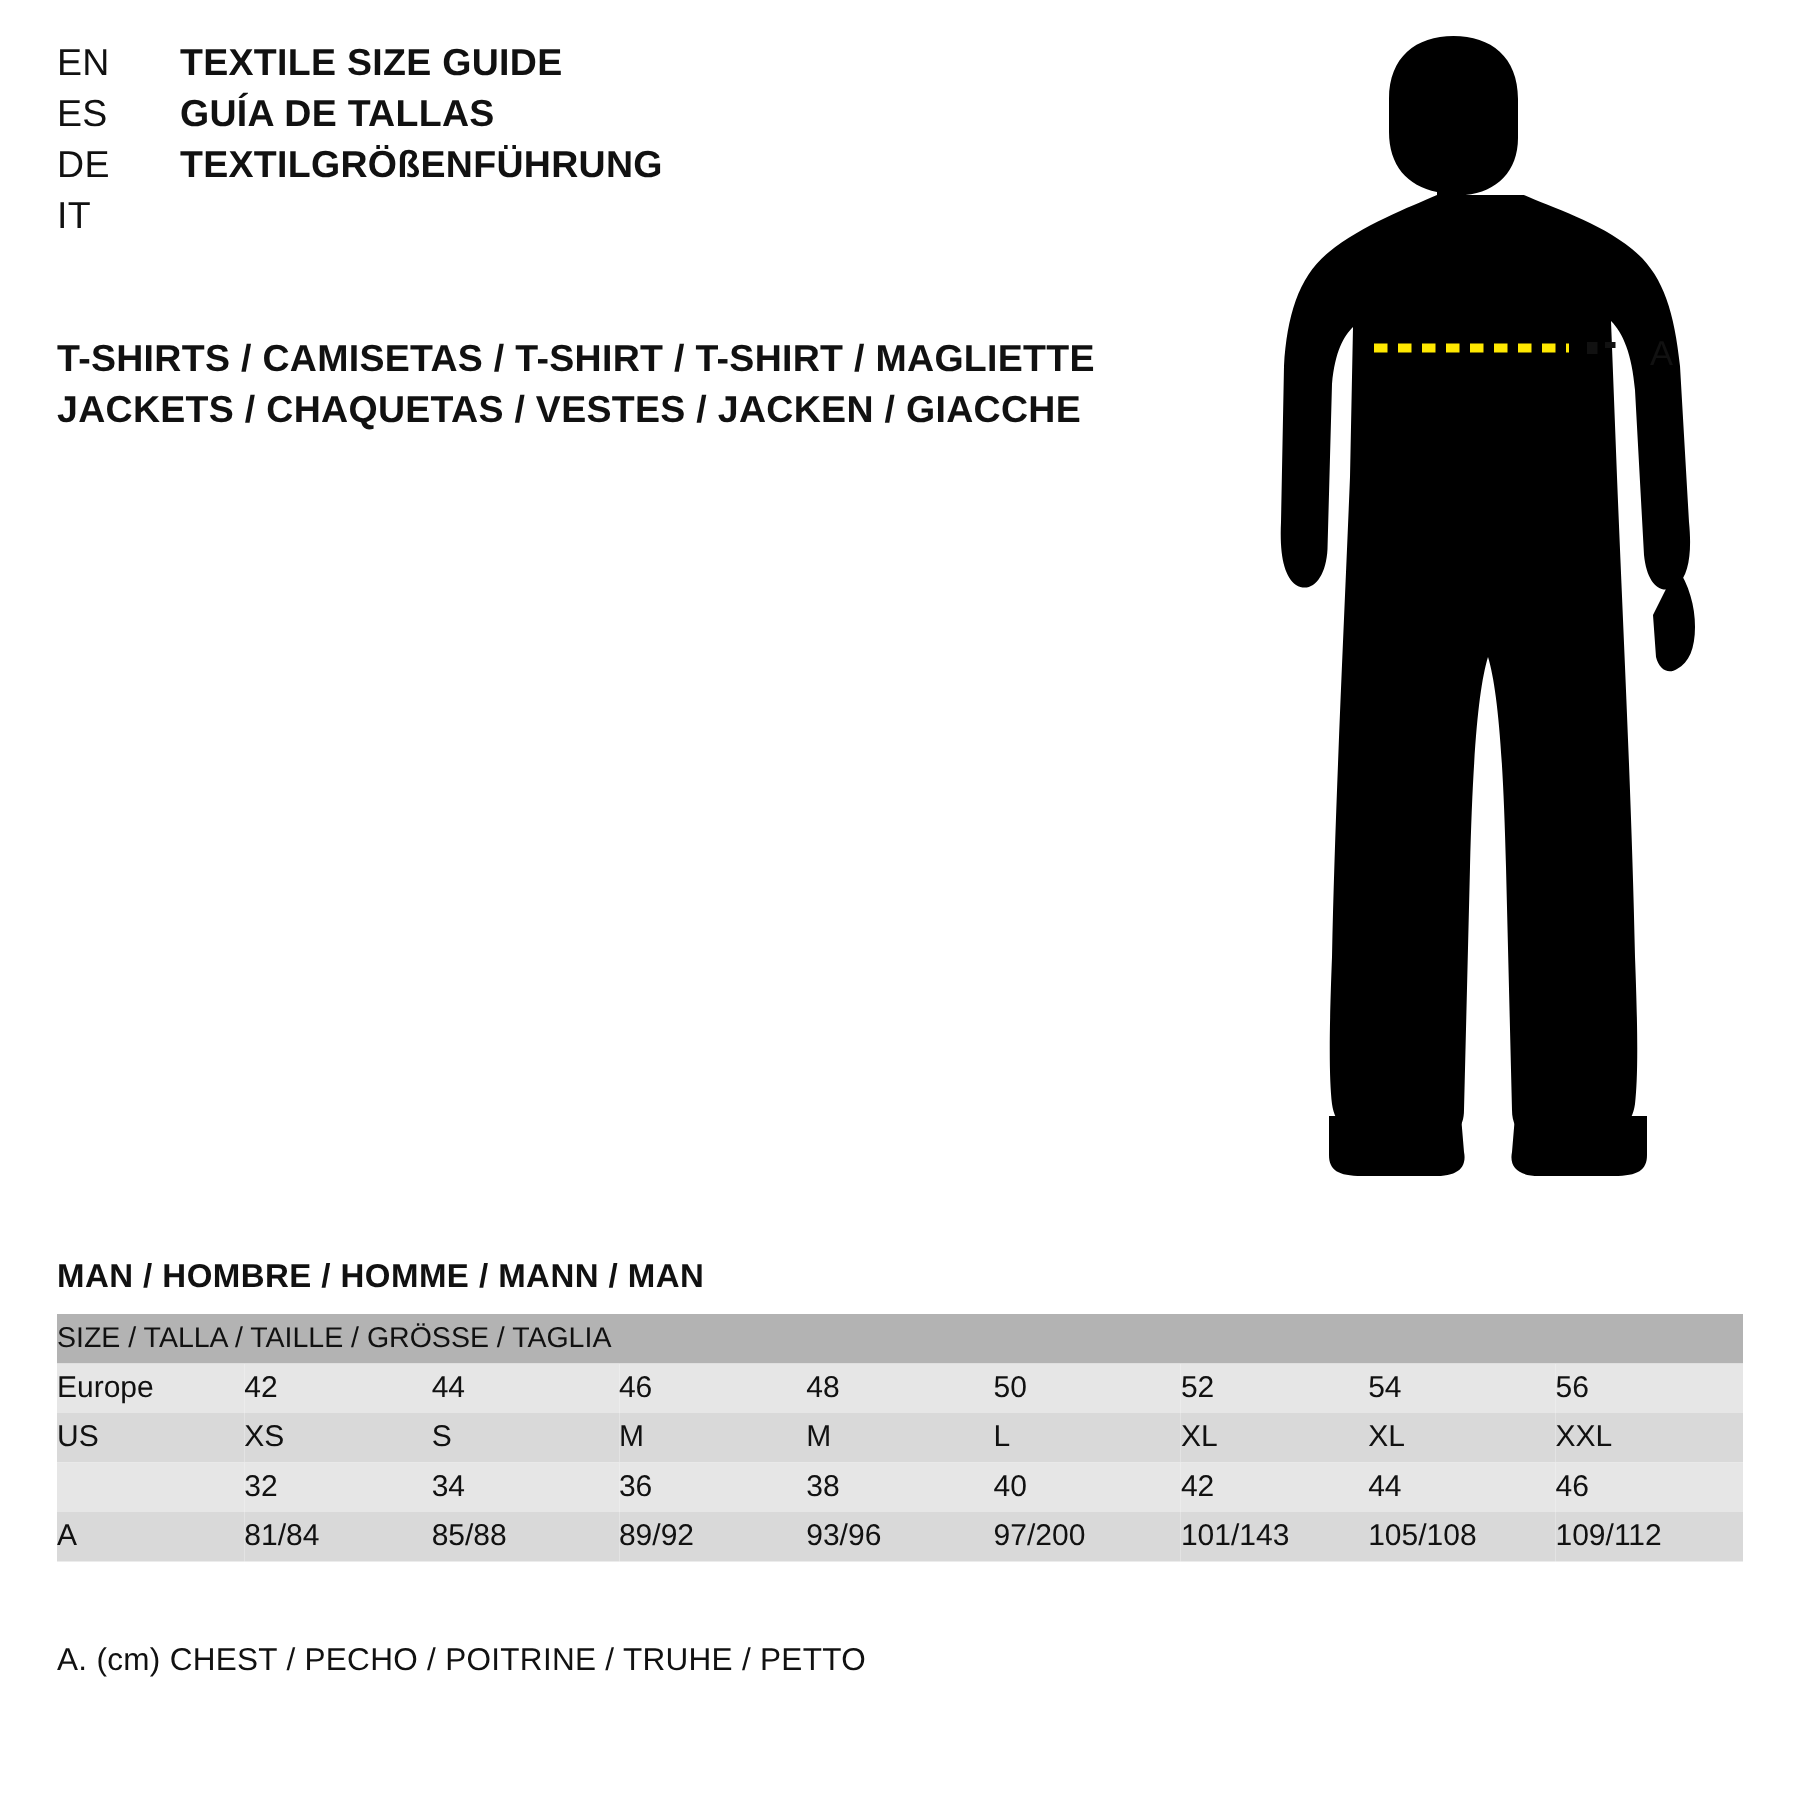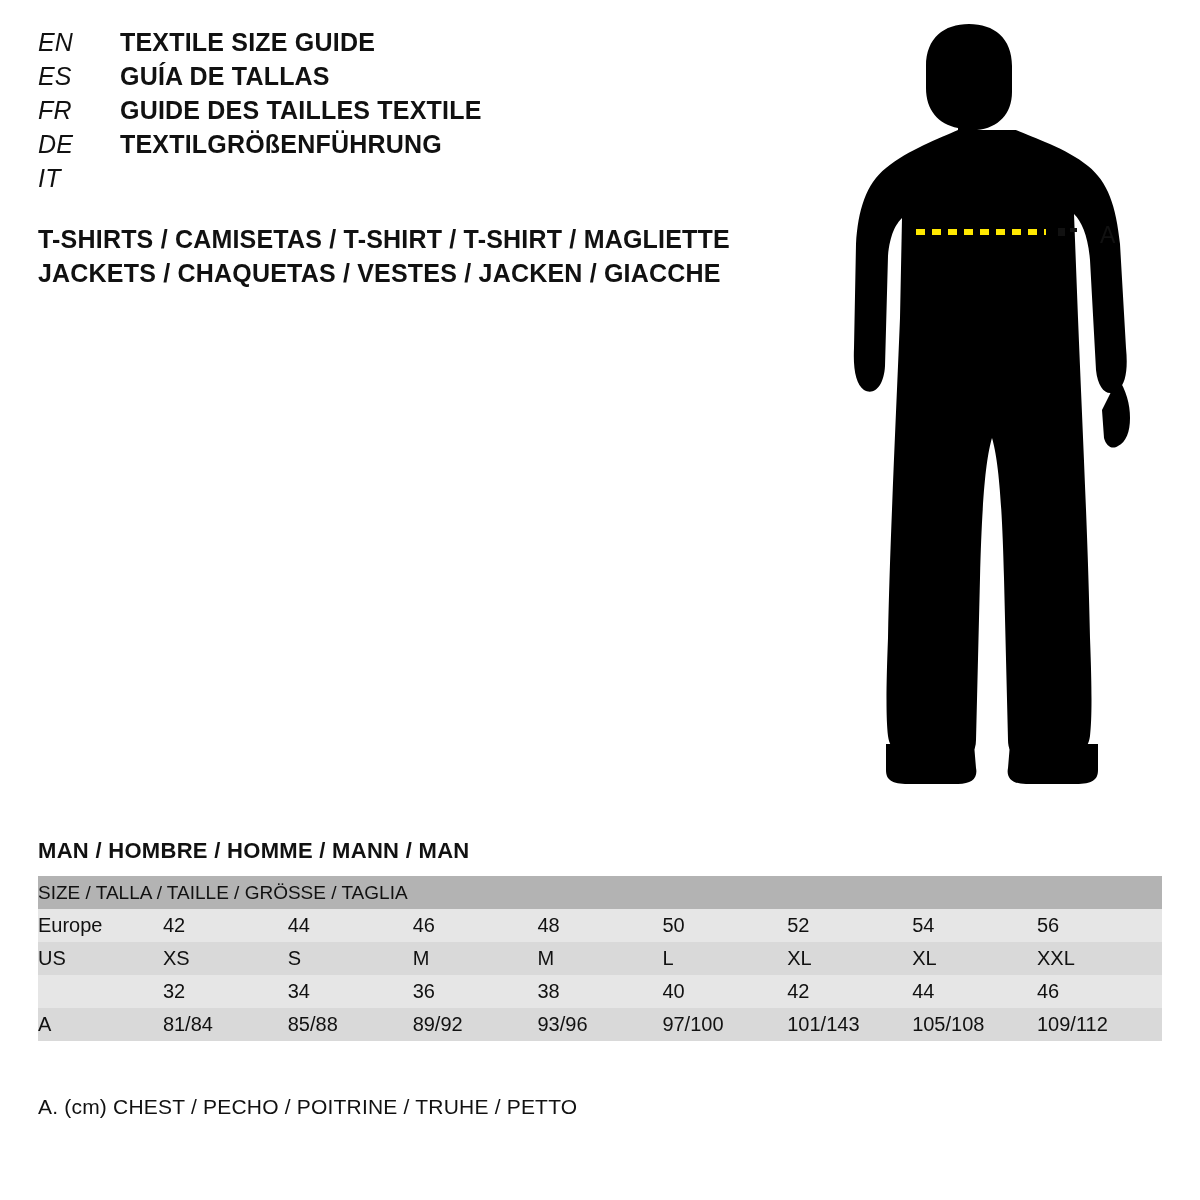--- a/index.html
+++ b/index.html
@@ -28,21 +28,20 @@
     align-items: baseline;
     height: 34px;
     font-size: 25px;
     letter-spacing: 0.2px;
     white-space: nowrap;
   }
   .lang-code {
     width: 82px;
     flex: 0 0 82px;
     font-weight: 400;
-    font-style: italic;
   }
   .lang-text {
     font-weight: 700;
   }
 
   .category-block {
     position: absolute;
     left: 38px;
     top: 222px;
     width: 760px;
@@ -143,24 +142,20 @@
 <body>
 
 <div class="lang-block">
   <div class="lang-row">
     <span class="lang-code">EN</span>
     <span class="lang-text">TEXTILE SIZE GUIDE</span>
   </div>
   <div class="lang-row">
     <span class="lang-code">ES</span>
     <span class="lang-text">GUÍA DE TALLAS</span>
-  </div>
-  <div class="lang-row">
-    <span class="lang-code">FR</span>
-    <span class="lang-text">GUIDE DES TAILLES TEXTILE</span>
   </div>
   <div class="lang-row">
     <span class="lang-code">DE</span>
     <span class="lang-text">TEXTILGRÖßENFÜHRUNG</span>
   </div>
   <div class="lang-row">
     <span class="lang-code">IT</span>
   </div>
 </div>
 
@@ -263,21 +258,21 @@
         <td class="val">42</td>
         <td class="val">44</td>
         <td class="val">46</td>
       </tr>
       <tr class="row-dark">
         <td class="lbl">A</td>
         <td class="val">81/84</td>
         <td class="val">85/88</td>
         <td class="val">89/92</td>
         <td class="val">93/96</td>
-        <td class="val">97/100</td>
+        <td class="val">97/200</td>
         <td class="val">101/143</td>
         <td class="val">105/108</td>
         <td class="val">109/112</td>
       </tr>
     </tbody>
   </table>
 </div>
 
 <div class="footnote">A. (cm) CHEST / PECHO / POITRINE / TRUHE / PETTO</div>
 

